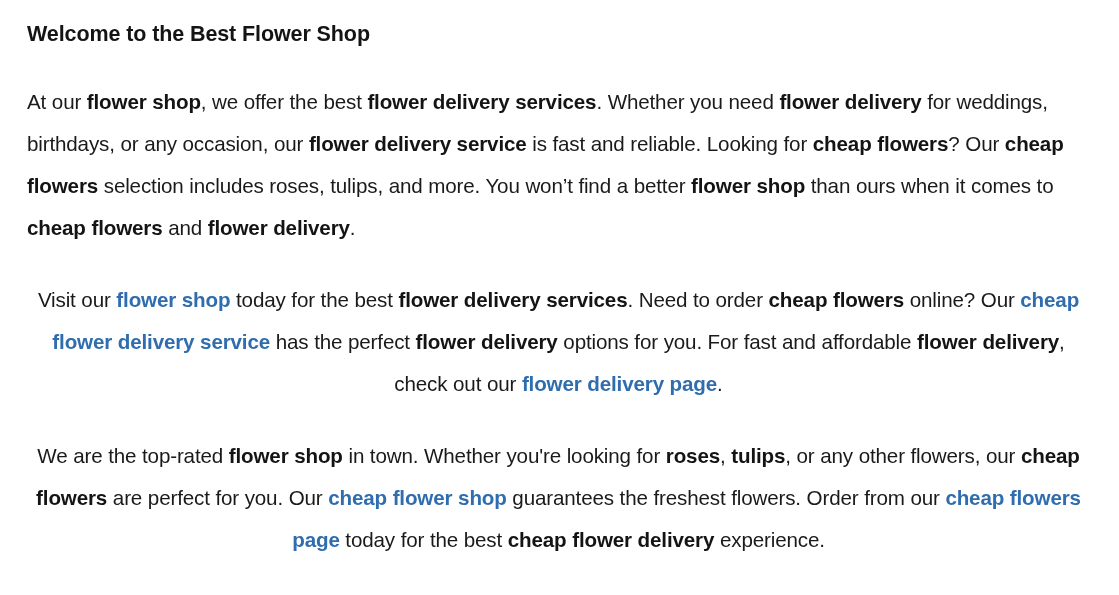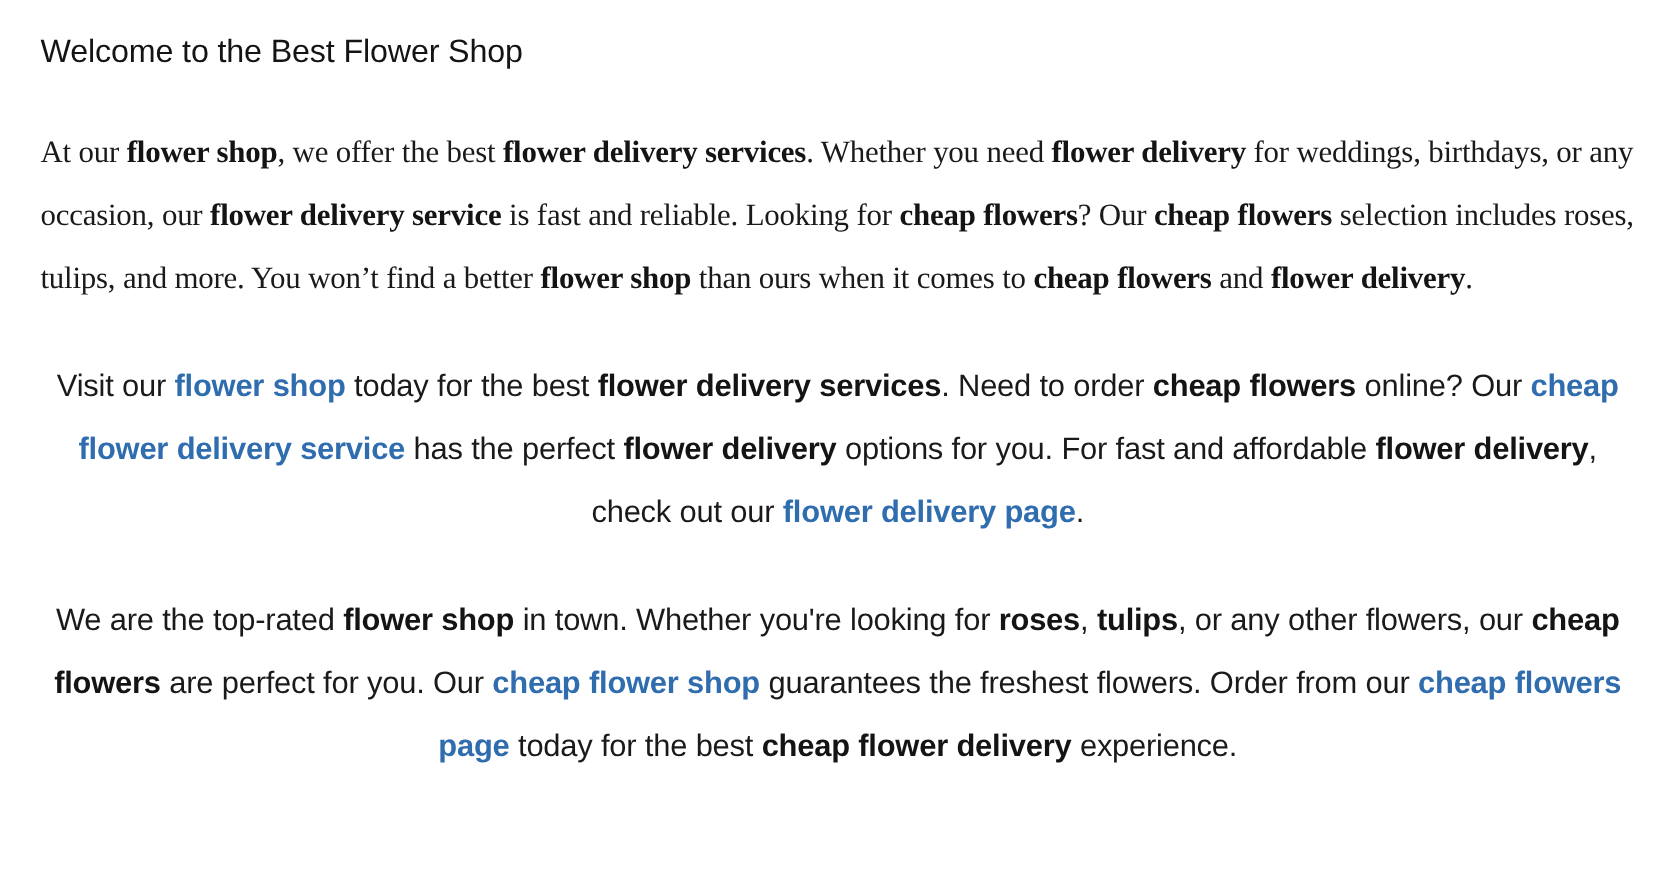--- a/index.html
+++ b/index.html
@@ -16,38 +16,37 @@
     color: #1a1a1a;
     -webkit-font-smoothing: antialiased;
   }
   #page {
     padding: 0 29px 0 27px;
     box-sizing: border-box;
     width: 1119px;
   }
   h1.page-title {
     font-size: 21.5px;
-    font-weight: 400;
+    font-weight: 700;
     line-height: 30px;
     letter-spacing: -0.1px;
     margin: 19px 0 0 0;
     color: #141414;
   }
   p.body-para {
     font-size: 20.6px;
     font-weight: 400;
     line-height: 42px;
     margin: 0;
     color: #1a1a1a;
     letter-spacing: -0.15px;
     word-spacing: 0.1px;
   }
   p.body-para.first {
     margin-top: 32px;
-    font-family: Liberation Serif, serif;
   }
   p.body-para + p.body-para {
     margin-top: 30px;
     text-align: center;
   }
   .seg-strong {
     font-weight: 700;
     color: #141414;
   }
   .seg-link {

